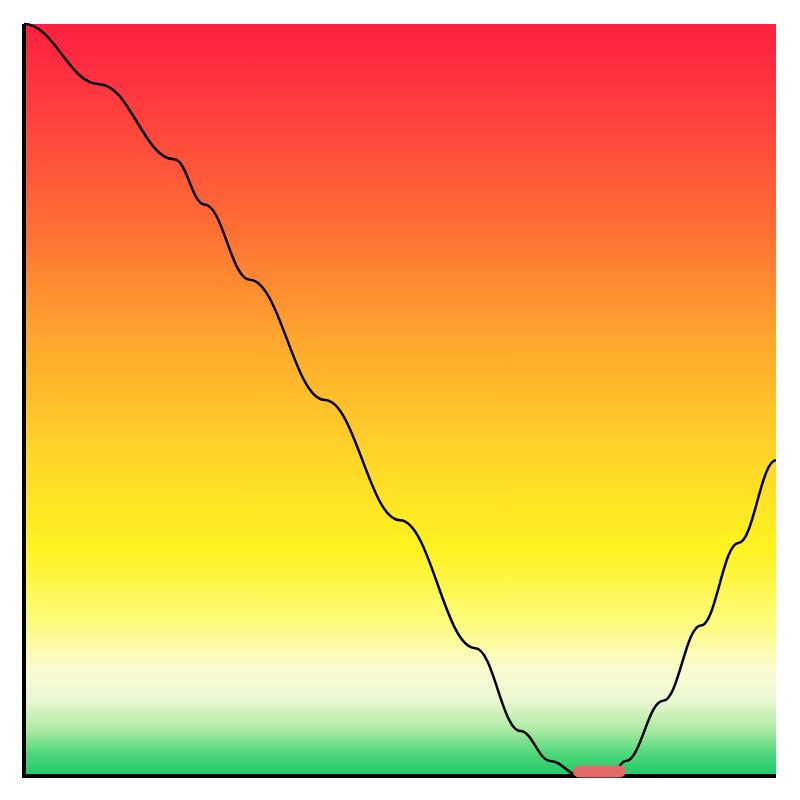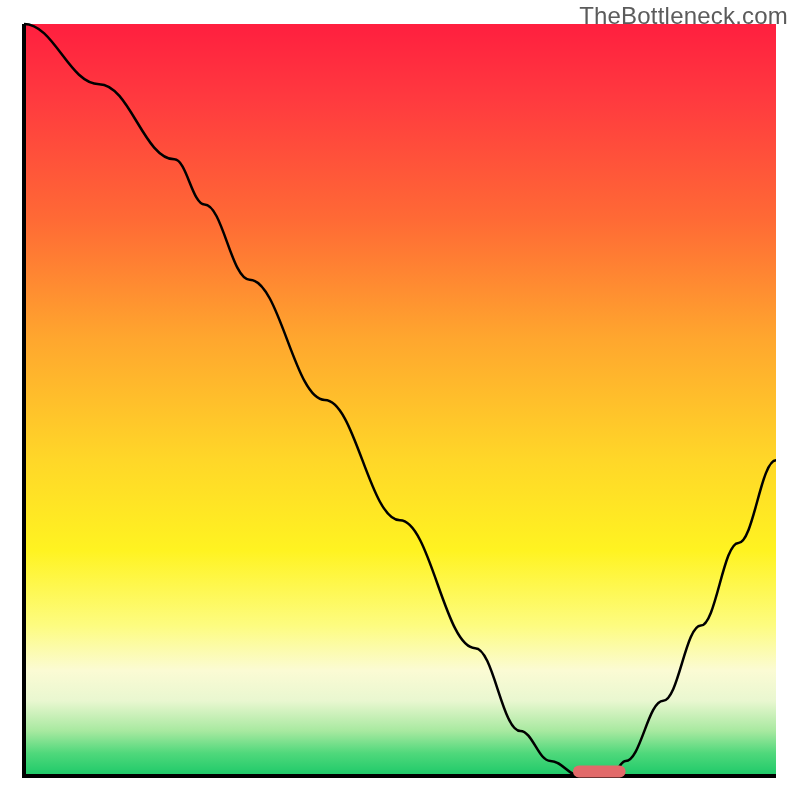--- a/index.html
+++ b/index.html
@@ -59,20 +59,19 @@
   }
   .marker {
     fill: #e26a6a;
     stroke: none;
   }
 </style>
 </head>
 <body>
 
 <div class="container">
-  <div class="watermark">TheBottleneck.com</div>
   <div class="plot-area"></div>
   <svg width="800" height="800" style="position:absolute;left:0;top:0;z-index:3;">
     <path class="axis" d="M 24 24 L 24 776 L 776 776"></path>
     <path id="curve-path" class="curve" d="M 24 24 C 54.08 24, 69.12 84.15999999999997, 99.2 84.15999999999997 C 129.28 84.15999999999997, 144.32 159.36, 174.4 159.36 C 186.432 159.36, 192.448 204.48000000000002, 204.48 204.48000000000002 C 222.528 204.48000000000002, 231.552 279.67999999999995, 249.6 279.67999999999995 C 279.68 279.67999999999995, 294.72 400, 324.8 400 C 354.88 400, 369.92 520.3199999999999, 400 520.3199999999999 C 430.08 520.3199999999999, 445.12 648.16, 475.2 648.16 C 493.248 648.16, 502.27200000000005 730.88, 520.32 730.88 C 532.352 730.88, 538.368 760.96, 550.4 760.96 C 562.432 760.96, 568.448 776, 580.48 776 C 592.5120000000001 776, 598.528 776, 610.5600000000001 776 C 616.576 776, 619.5840000000001 760.96, 625.6 760.96 C 640.64 760.96, 648.16 700.8, 663.1999999999999 700.8 C 678.24 700.8, 685.76 625.6, 700.8000000000001 625.6 C 715.84 625.6, 723.36 542.88, 738.4 542.88 C 753.4399999999999 542.88, 760.96 460.16, 776 460.16"></path>
     <rect id="marker-rect" class="marker" rx="6" ry="6" x="572.96" y="765.488" width="52.639999999999986" height="12"></rect>
   </svg>
 </div>
 
 </body></html>

